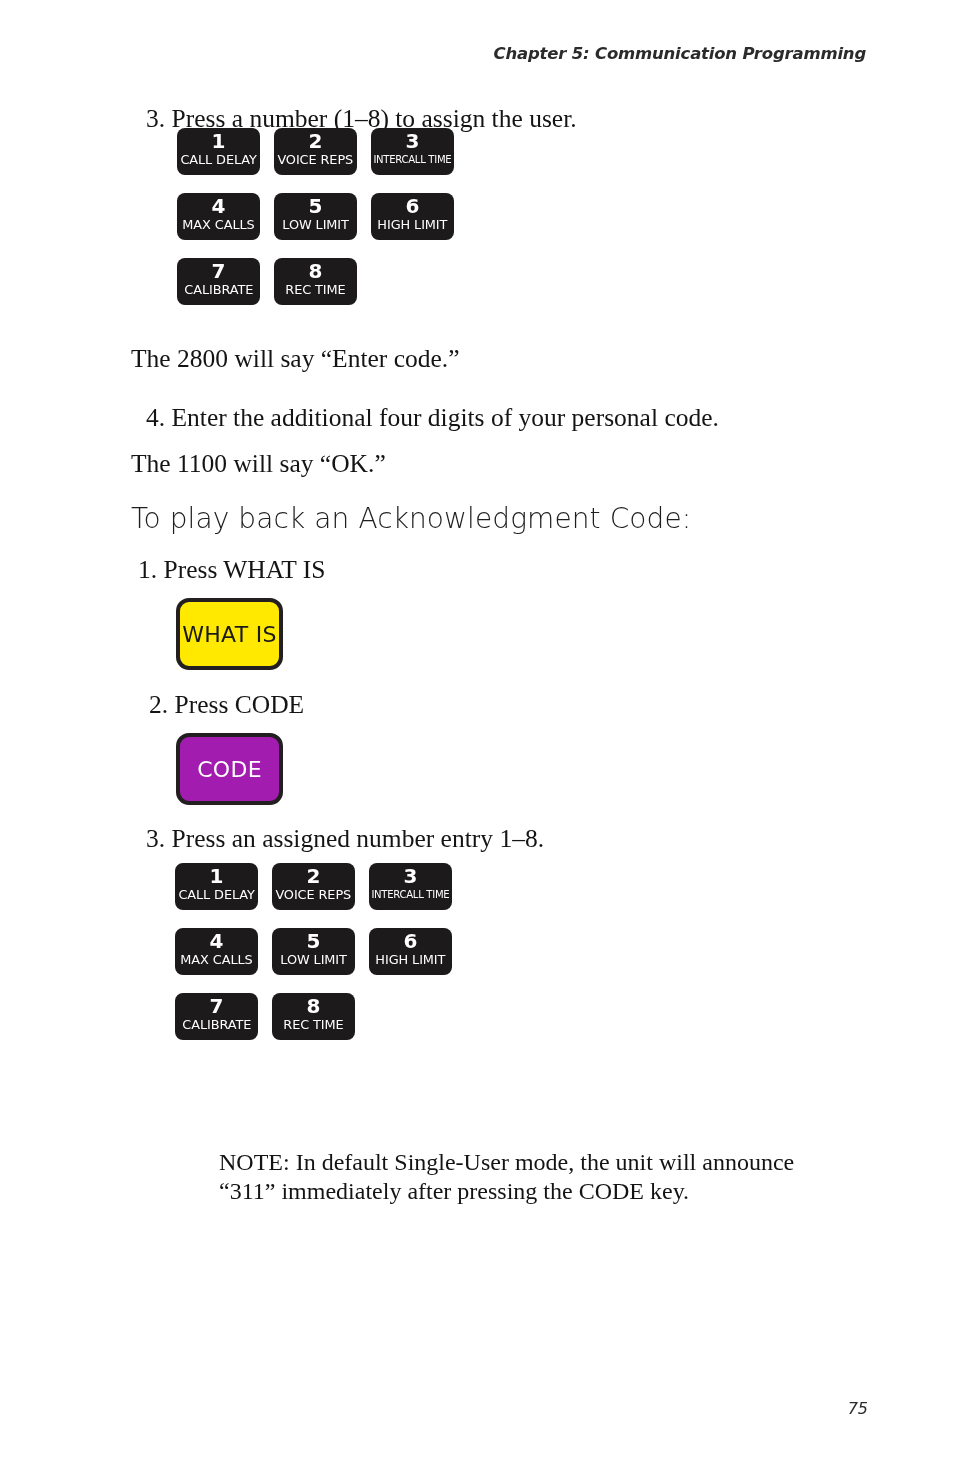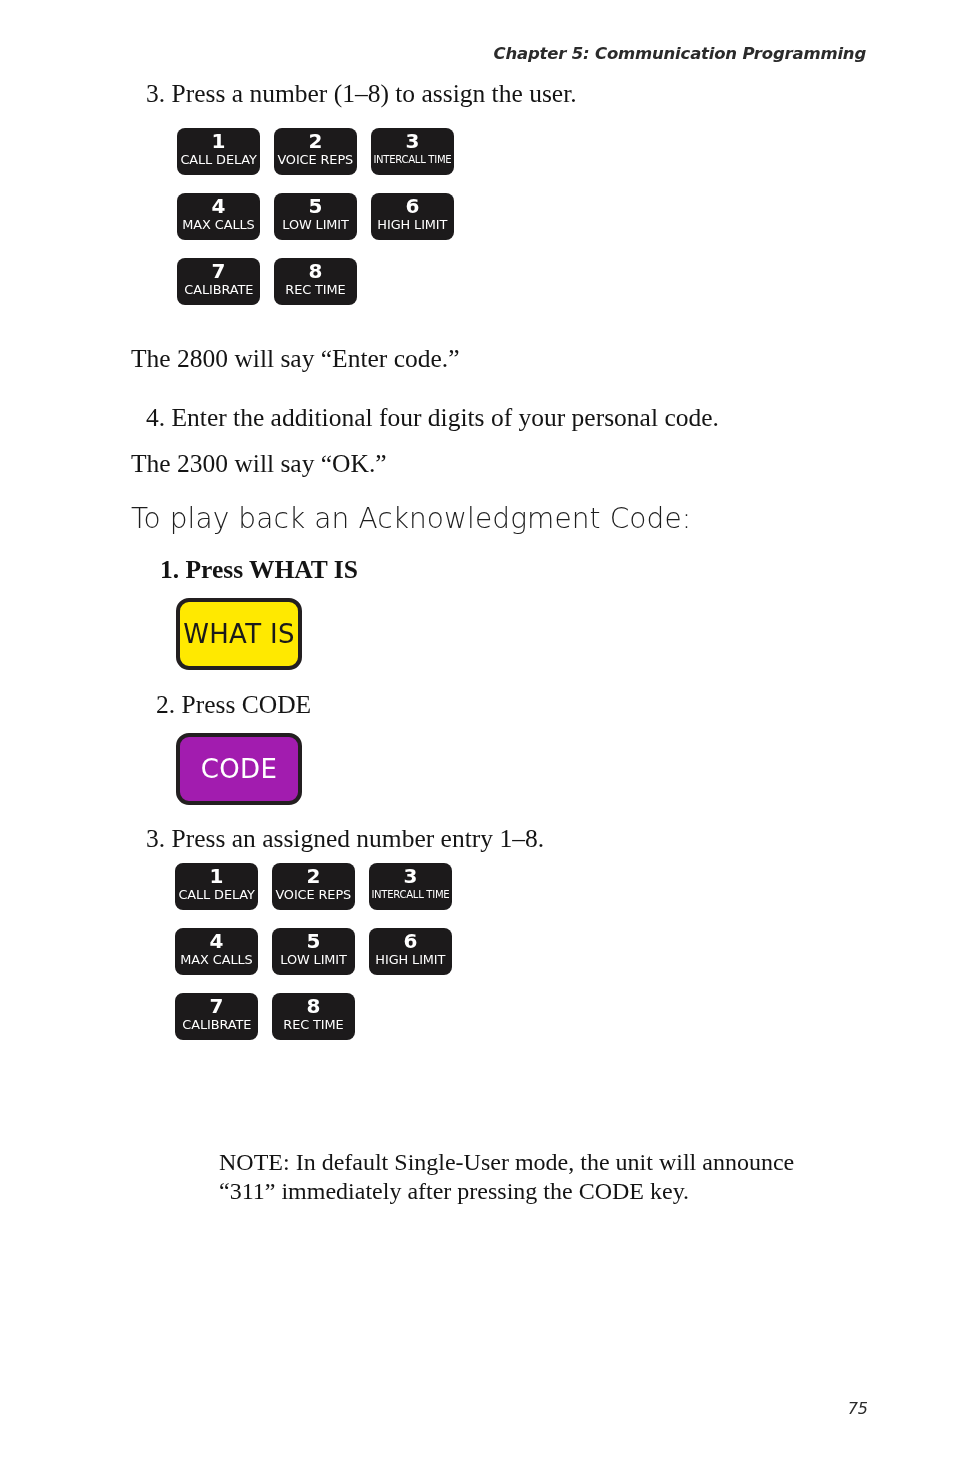--- a/index.html
+++ b/index.html
@@ -108,31 +108,31 @@
   }
 
   .key-label.tight {
     font-size: 10.2px;
     letter-spacing: -0.3px;
   }
 
   
   .bigkey {
     position: absolute;
-    width: 126px;
+    width: 107px;
     height: 72px;
     border: 4px solid #231f20;
     border-radius: 13px;
     box-sizing: border-box;
     display: flex;
     align-items: center;
     justify-content: center;
     font-family: "DejaVu Sans", "Liberation Sans", sans-serif;
     font-weight: 400;
-    font-size: 26px;
+    font-size: 22px;
     letter-spacing: 0.3px;
   }
 
   .bigkey-whatis {
     background: #ffe900;
     color: #1a1a1a;
   }
 
   .bigkey-code {
     background: #1b9dd9;
@@ -166,21 +166,21 @@
     color: #2b2b2b;
   }
 </style>
 </head>
 <body>
 
 <div class="page">
 
   <div class="running-head">Chapter 5: Communication Programming</div>
 
-  <div class="body-text step" style="left:146px; top:77px;">3. Press a number (1–8) to assign the user.</div>
+  <div class="body-text step" style="left:146px; top:102px;">3. Press a number (1–8) to assign the user.</div>
 
   <div class="keypad" id="keypad-top" style="left:177px; top:128px;">
       <div class="key">
         <div class="key-num">1</div>
         <div class="key-label">CALL DELAY</div>
       </div>
       <div class="key">
         <div class="key-num">2</div>
         <div class="key-label">VOICE REPS</div>
       </div>
@@ -207,29 +207,29 @@
       <div class="key">
         <div class="key-num">8</div>
         <div class="key-label">REC TIME</div>
       </div>
     </div>
 
   <div class="body-text" style="left:131px; top:342px;">The 2800 will say “Enter code.”</div>
 
   <div class="body-text step" style="left:146px; top:401px;">4. Enter the additional four digits of your personal code.</div>
 
-  <div class="body-text" style="left:131px; top:447px;">The 2300 will say “OK.”</div>
+  <div class="body-text" style="left:131px; top:447px;">The 1100 will say “OK.”</div>
 
   <div class="section-heading">To play back an Acknowledgment Code:</div>
 
-  <div class="body-text step" style="left:160px; top:553px;font-weight:bold;">1. Press WHAT IS</div>
+  <div class="body-text step" style="left:138px; top:553px;">1. Press WHAT IS</div>
 
   <div class="bigkey bigkey-whatis" style="left: 176px; top: 598px; background: rgb(255, 233, 0); color: rgb(26, 26, 26); border-color: rgb(35, 31, 32);">WHAT IS</div>
 
-  <div class="body-text step" style="left:156px; top:688px;">2. Press CODE</div>
+  <div class="body-text step" style="left:149px; top:688px;">2. Press CODE</div>
 
   <div class="bigkey bigkey-code" style="left: 176px; top: 733px; background: #a21caf; color: rgb(255, 255, 255); border-color: rgb(35, 31, 32);">CODE</div>
 
   <div class="body-text step" style="left:146px; top:822px;">3. Press an assigned number entry 1–8.</div>
 
   <div class="keypad" id="keypad-bottom" style="left:175px; top:863px;">
       <div class="key">
         <div class="key-num">1</div>
         <div class="key-label">CALL DELAY</div>
       </div>

